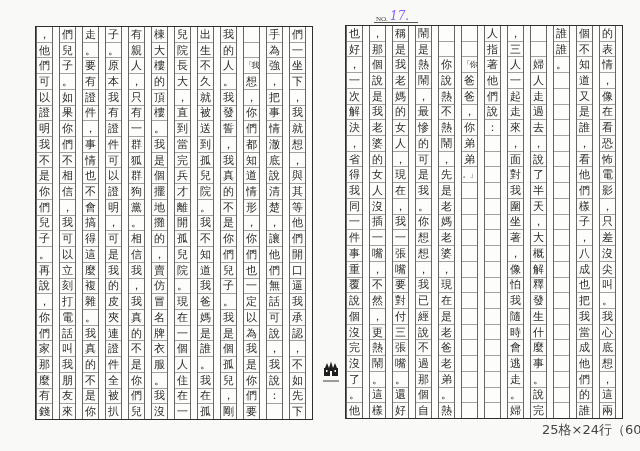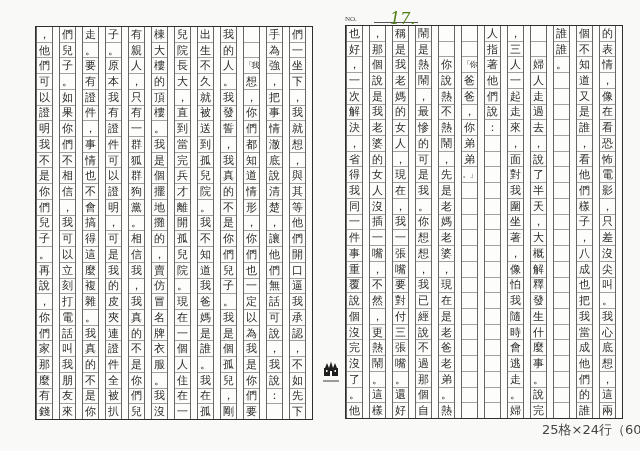--- a/index.html
+++ b/index.html
@@ -26,29 +26,29 @@
     .gutter { flex: 1; }
     .cell {
       flex: 1; display: flex; align-items: center; justify-content: center;
       border-bottom: 1px solid #a2a2a2; box-sizing: border-box;
       font-size: 11px; line-height: 1; color: #2a2a2a; overflow: hidden;
       white-space: nowrap;
     }
     .cell:last-child { border-bottom: none; }
     .cell.multi { font-size: 8px; letter-spacing: -1px; }
     .no-label {
-      position: absolute; left: 345px; top: 15px; font-size: 7px; color: #444;
+      position: absolute; left: 376px; top: 15px; font-size: 7px; color: #444;
       font-family: "Liberation Serif", serif;
     }
     .no-line {
       position: absolute; left: 374px; top: 22px; width: 44px;
       border-bottom: 1px solid #555;
     }
     .no-value {
-      position: absolute; left: 390px; top: 9px; font-size: 16px; color: #4d7c0f;
+      position: absolute; left: 390px; top: 9px; font-size: 12px; color: #8b5cf6;
       font-style: italic; font-family: "DejaVu Serif", serif;
     }
     .logo {
       position: absolute; left: 323px; top: 361px; width: 16px; height: 16px;
     }
     .logo-caption-bar {
       position: absolute; left: 323px; top: 380px; width: 16px; height: 2px;
       background: #9a9a9a;
     }
     .footer-spec {

